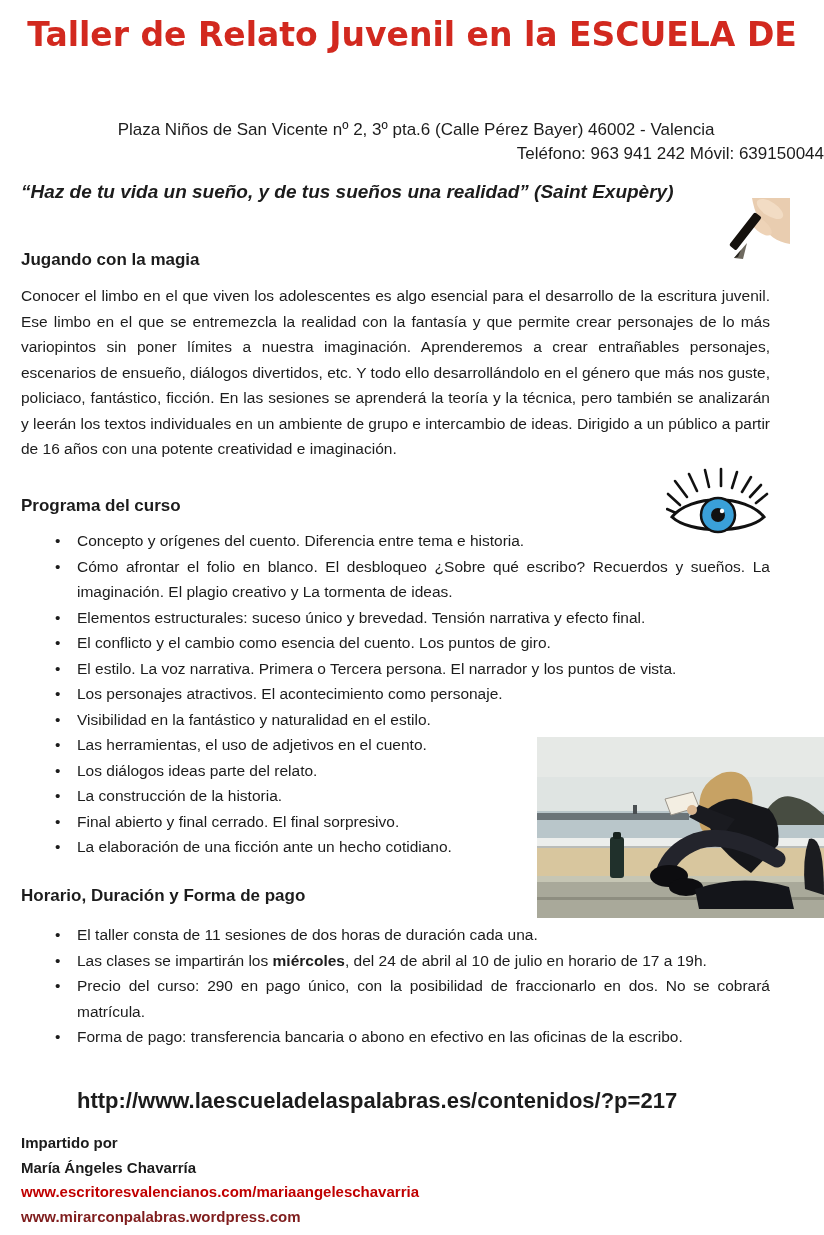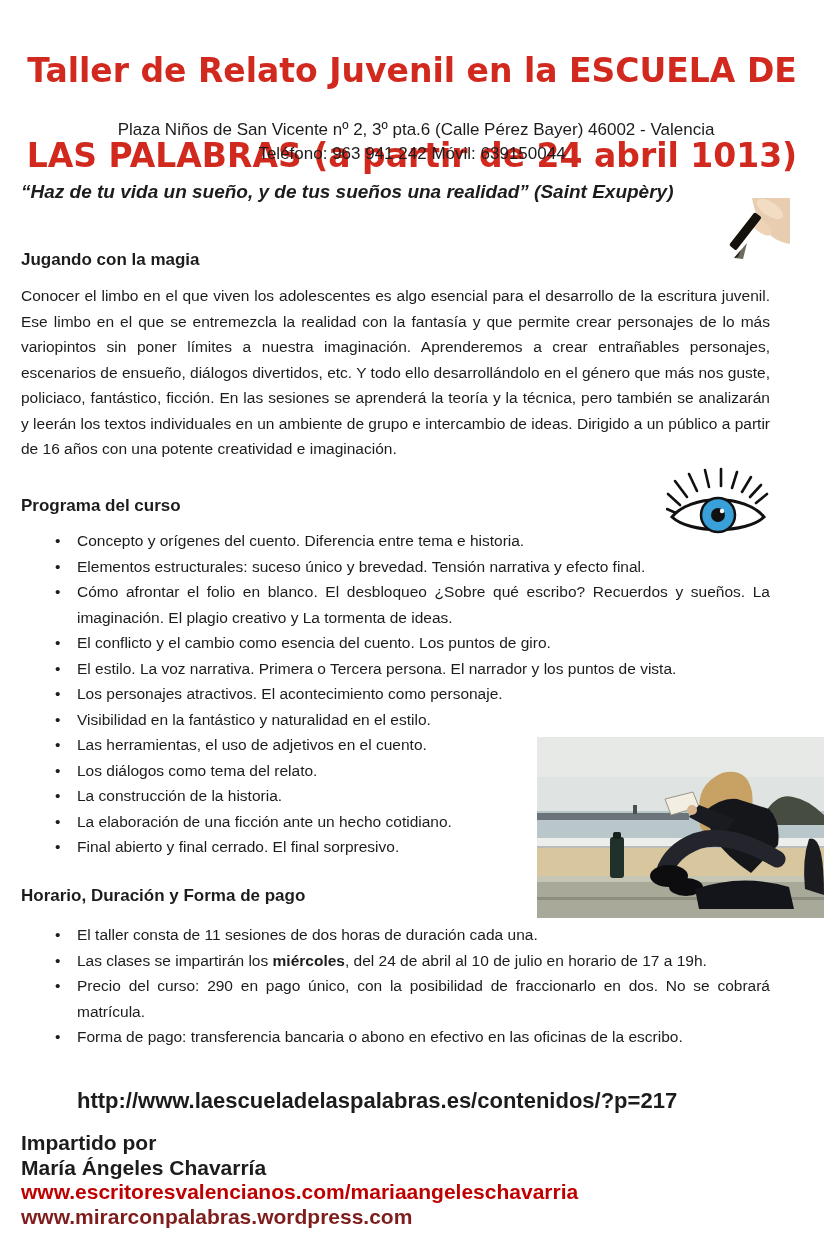--- a/index.html
+++ b/index.html
@@ -10,61 +10,60 @@
     margin:0 auto;
     background:#ffffff;
     font-family:"Liberation Sans", sans-serif;
     color:#1c1c1c;
     overflow:hidden;
   }
   .title-block { position:absolute; top:10px; left:0; width:824px; text-align:center; }
   .title-line {
     font-family:"DejaVu Sans", sans-serif;
     font-weight:bold; font-size:33px; line-height:49px;
-    color:#d2291f; white-space:nowrap;margin-top:36px;
+    color:#d2291f; white-space:nowrap;
   }
   .address-line { position:absolute; top:119px; left:0; width:824px; text-align:center; font-size:17px; line-height:22px;padding-left:8px; }
-  .phone-line   { position:absolute; top:143px; left:0; width:824px; text-align:center; font-size:17px; line-height:22px; }
+  .phone-line   { position:absolute; top:143px; left:0; width:824px; text-align:right; font-size:17px; line-height:22px; }
   .quote { position:absolute; top:181px; left:21px; width:680px; font-size:19px; font-weight:bold; font-style:italic; }
   .sec-heading { position:absolute; left:21px; font-size:17px; font-weight:bold; }
   .h-jugando  { top:250px; }
   .h-programa { top:496px; }
   .h-horario  { top:886px; }
   .paragraph {
     position:absolute; top:283px; left:21px; width:749px;
     font-size:15.5px; line-height:25.5px; text-align:justify;
   }
   ul.bullets { position:absolute; left:21px; width:749px; list-style:none; padding-left:56px; }
   ul.bullets li {
     position:relative; font-size:15.5px; line-height:25.5px; text-align:justify;
   }
   ul.bullets li::before {
     content:"\2022"; position:absolute; left:-22px; top:0;
     font-size:15.5px; line-height:25.5px;
   }
   .programa-list { top:528px; }
   .horario-list  { top:922px; }
   .url-line { position:absolute; top:1088px; left:77px; font-size:22px; font-weight:bold; }
-  .footer { position:absolute; top:1131px; left:21px; line-height:24.5px; font-size:21px; font-weight:bold; }
+  .footer { position:absolute; top:1131px; left:21px; line-height:24.5px; font-size:15px; font-weight:bold; }
   .footer .link-red    { color:#c00000; }
   .footer .link-orange { color:#7f1d1d; }
   .img-box { position:absolute; }
   .pen-box   { top:198px; left:714px; width:76px;  height:70px; }
   .eye-box   { top:466px; left:666px; width:104px; height:80px; }
   .photo-box { top:737px; left:537px; width:287px; height:181px; }
   .img-box svg { display:block; width:100%; height:100%; }
 </style>
 </head>
 <body>
 
 <div class="page">
 
   <div class="title-block">
     <div class="title-line">Taller de Relato Juvenil en la ESCUELA DE</div>
-    <div class="title-line">LAS PALABRAS (a partir de 24 abril 1013)</div>
   </div>
 
   <div class="address-line">Plaza Niños de San Vicente nº 2, 3º pta.6 (Calle Pérez Bayer) 46002 - Valencia</div>
   <div class="phone-line">Teléfono: 963 941 242 Móvil: 639150044</div>
 
   <div class="quote">“Haz de tu vida un sueño, y de tus sueños una realidad” (Saint Exupèry)</div>
 
   <div class="img-box pen-box">
     <svg viewBox="0 0 76 70">
       <rect x="0" y="0" width="76" height="70" fill="#ffffff"></rect>
@@ -100,31 +99,31 @@
       </g>
       <path d="M6,50 C24,27 80,27 98,50 C80,67 24,67 6,50 Z" fill="#ffffff" stroke="#111111" stroke-width="3"></path>
       <circle cx="52" cy="48" r="17" fill="#3aa0d9" stroke="#111111" stroke-width="2.5"></circle>
       <circle cx="52" cy="48" r="7" fill="#111111"></circle>
       <circle cx="56" cy="44" r="2.2" fill="#ffffff"></circle>
     </svg>
   </div>
 
   <ul class="bullets programa-list">
     <li>Concepto y orígenes del cuento. Diferencia entre tema e historia.</li>
+    <li>Cómo afrontar el folio en blanco. El desbloqueo ¿Sobre qué escribo? Recuerdos y sueños. La imaginación. El plagio creativo y La tormenta de ideas.</li>
     <li>Elementos estructurales: suceso único y brevedad. Tensión narrativa y efecto final.</li>
-    <li>Cómo afrontar el folio en blanco. El desbloqueo ¿Sobre qué escribo? Recuerdos y sueños. La imaginación. El plagio creativo y La tormenta de ideas.</li>
     <li>El conflicto y el cambio como esencia del cuento. Los puntos de giro.</li>
     <li>El estilo. La voz narrativa. Primera o Tercera persona. El narrador y los puntos de vista.</li>
     <li>Los personajes atractivos. El acontecimiento como personaje.</li>
     <li>Visibilidad en la fantástico y naturalidad en el estilo.</li>
     <li>Las herramientas, el uso de adjetivos en el cuento.</li>
-    <li>Los diálogos como tema del relato.</li>
+    <li>Los diálogos ideas parte del relato.</li>
     <li>La construcción de la historia.</li>
+    <li>Final abierto y final cerrado. El final sorpresivo.</li>
     <li>La elaboración de una ficción ante un hecho cotidiano.</li>
-    <li>Final abierto y final cerrado. El final sorpresivo.</li>
   </ul>
 
   <div class="img-box photo-box">
     <svg viewBox="0 0 287 181">
       <rect x="0" y="0" width="287" height="76" fill="#e6e9e6"></rect>
       <rect x="0" y="40" width="287" height="36" fill="#dfe4e2"></rect>
       <rect x="0" y="74" width="287" height="34" fill="#b9c6ca"></rect>
       <rect x="0" y="76" width="152" height="7" fill="#6b7478"></rect>
       <rect x="96" y="68" width="4" height="9" fill="#4a4f52"></rect>
       <path d="M228,76 Q240,56 256,60 Q270,62 287,78 L287,88 L228,88 Z" fill="#474c41"></path>

